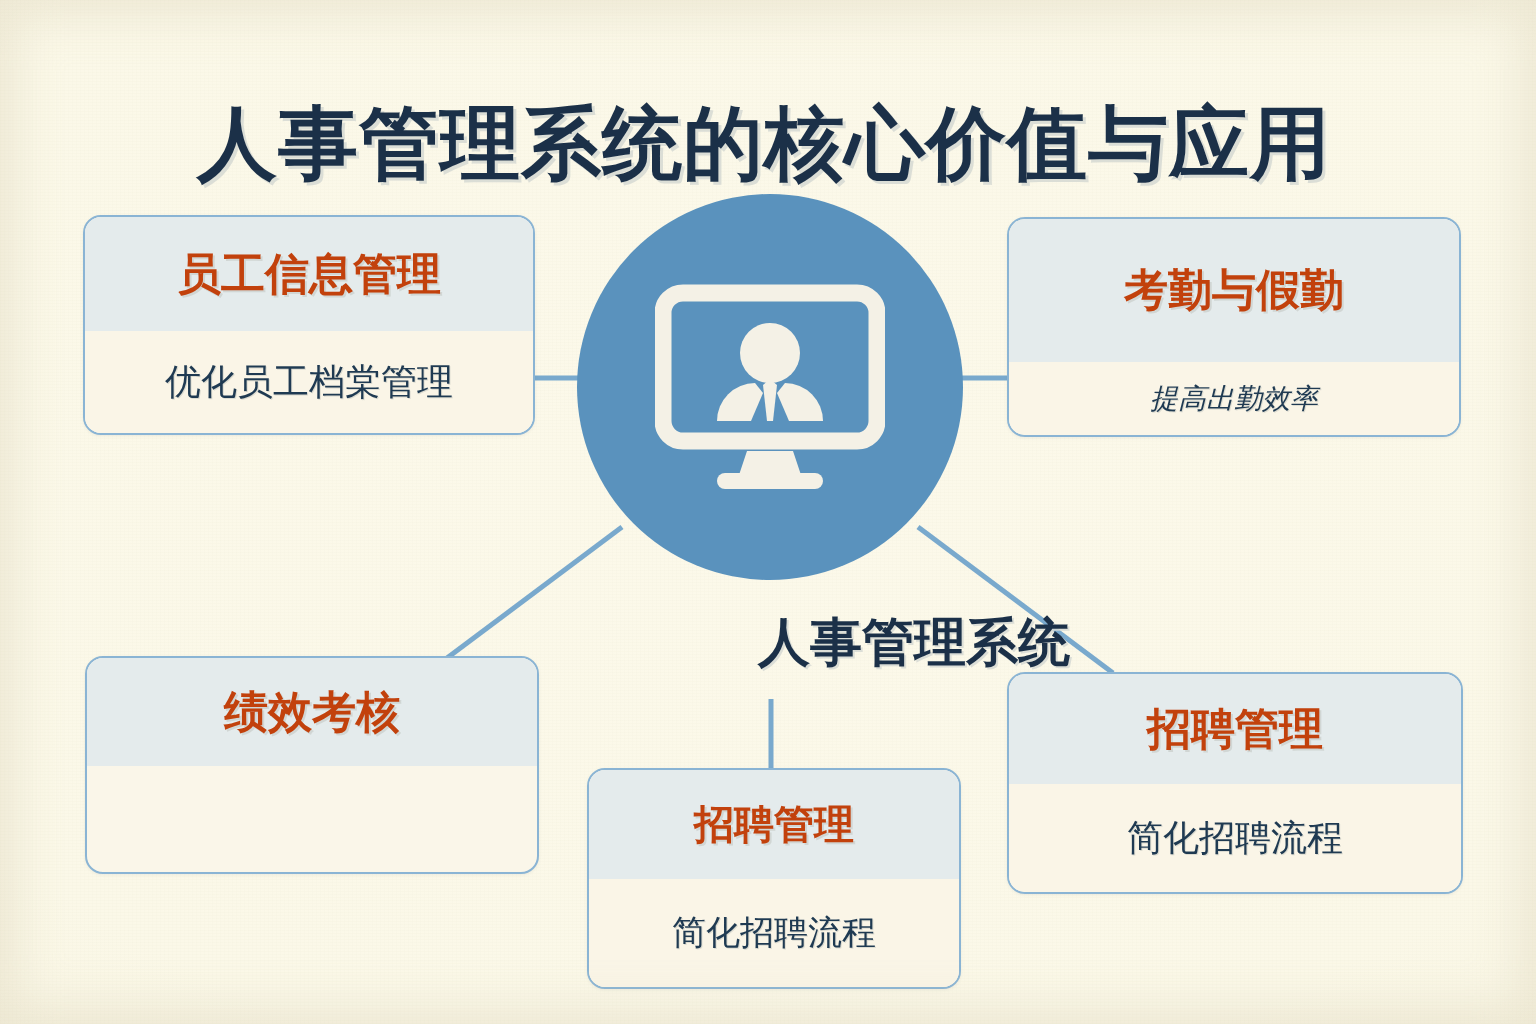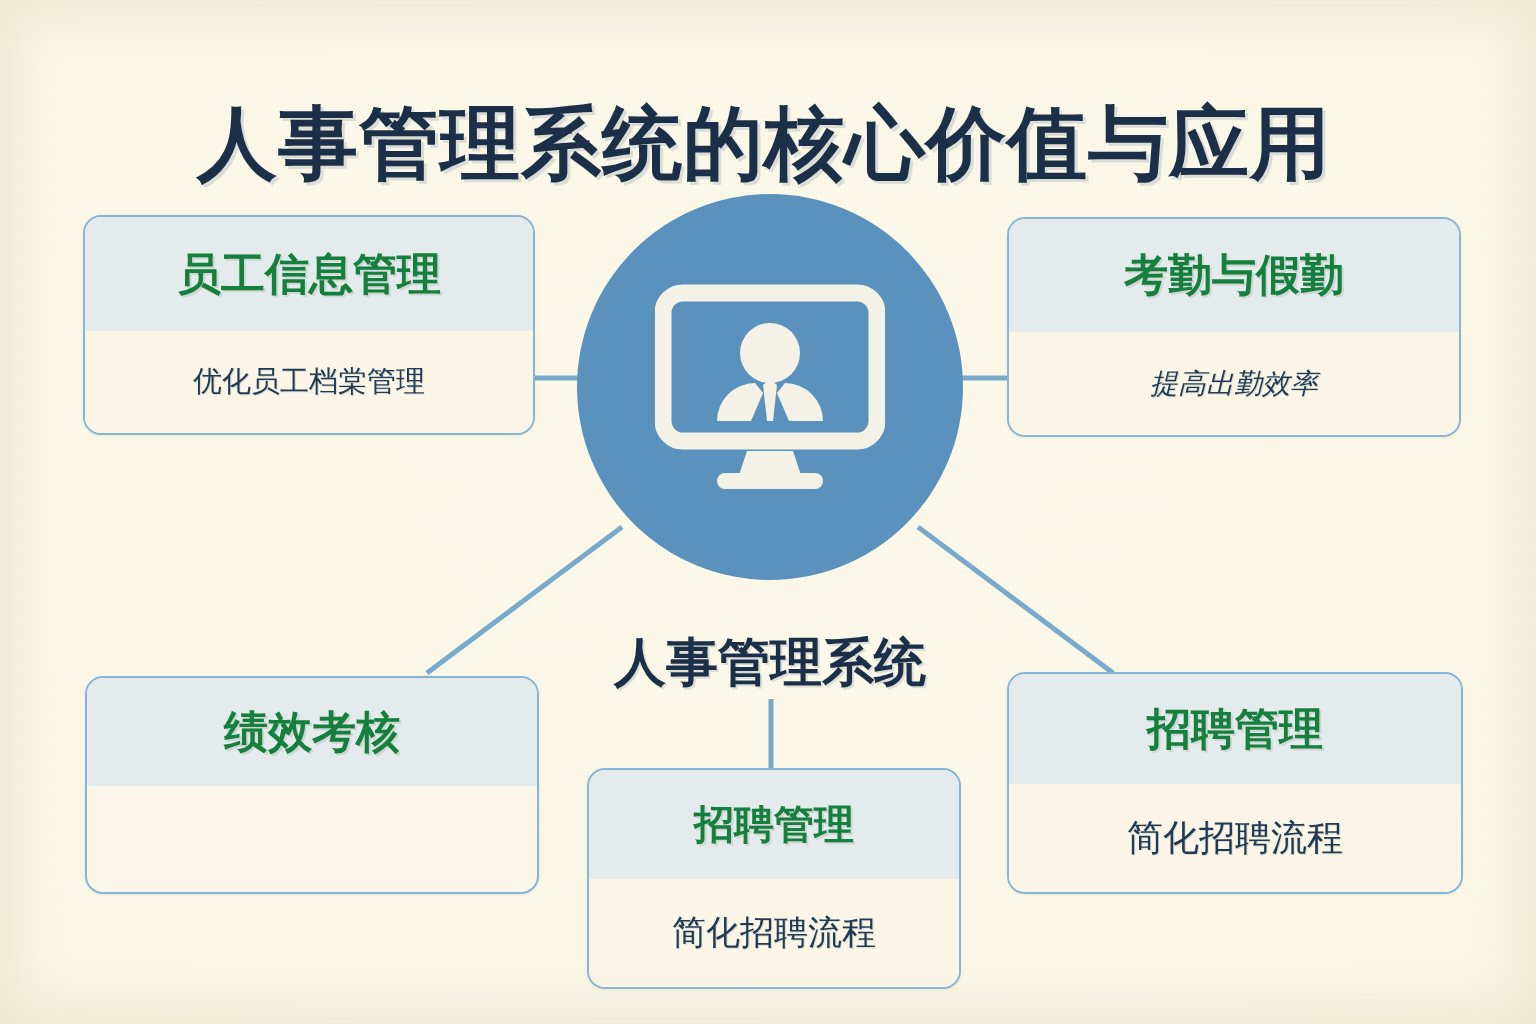--- a/index.html
+++ b/index.html
@@ -79,71 +79,70 @@
     align-items: center;
     justify-content: center;
   }
   .hub svg { display: block; }
 
   .hub-label {
     position: absolute;
     left: 470px;
     top: 608px;
     width: 600px;
-    text-align: center;
+    text-align: right;
     font-size: 52px;
     font-weight: bold;
     color: #1b3048;
     text-shadow: 2px 2px 0 rgba(214,217,211,.85);
     white-space: nowrap;
-    margin-top: 20px;
   }
 
   
   .card {
     position: absolute;
     border: 2.5px solid #8ab4d4;
     border-radius: 18px;
     background: #faf6e9;
     overflow: hidden;
     box-shadow: 0 1px 3px rgba(110,120,130,.10);
     display: flex;
     flex-direction: column;
   }
   .card .head {
     background: #e4ebec;
     display: flex;
     align-items: center;
     justify-content: center;
     font-weight: bold;
-    color: #15803d;
+    color: #c2410c;
     text-shadow: 2px 2px 0 rgba(206,212,210,.9);
     white-space: nowrap;
   }
   .card .body {
     background: #faf5e7;
     flex: 1;
     display: flex;
     align-items: center;
     justify-content: center;
     color: #1f3a52;
     text-shadow: 1px 1px 0 rgba(214,214,204,.8);
     white-space: nowrap;
   }
 
   
   #card-employee       { left: 83px;   top: 215px; width: 448px;  height: 216px; }
   #card-employee .head { height: 114px; font-size: 44px; }
-  #card-employee .body { font-size: 29px; }
+  #card-employee .body { font-size: 36px; }
 
   #card-attendance       { left: 1007px; top: 217px; width: 450px;  height: 216px; }
-  #card-attendance .head { height: 113px; font-size: 44px; }
+  #card-attendance .head { height: 143px; font-size: 44px; }
   #card-attendance .body { font-size: 28px; font-style: italic; }
 
-  #card-performance       { left: 85px;   top: 676px; width: 450px;  height: 214px; }
+  #card-performance       { left: 85px;   top: 656px; width: 450px;  height: 214px; }
   #card-performance .head { height: 108px; font-size: 44px; }
   #card-performance .body { font-size: 36px; }
 
   #card-recruit-right       { left: 1007px; top: 672px; width: 452px;  height: 218px; }
   #card-recruit-right .head { height: 110px; font-size: 44px; }
   #card-recruit-right .body { font-size: 36px; }
 
   #card-recruit-center       { left: 587px;  top: 768px; width: 370px;  height: 217px; }
   #card-recruit-center .head { height: 109px; font-size: 40px; }
   #card-recruit-center .body { font-size: 34px; }

